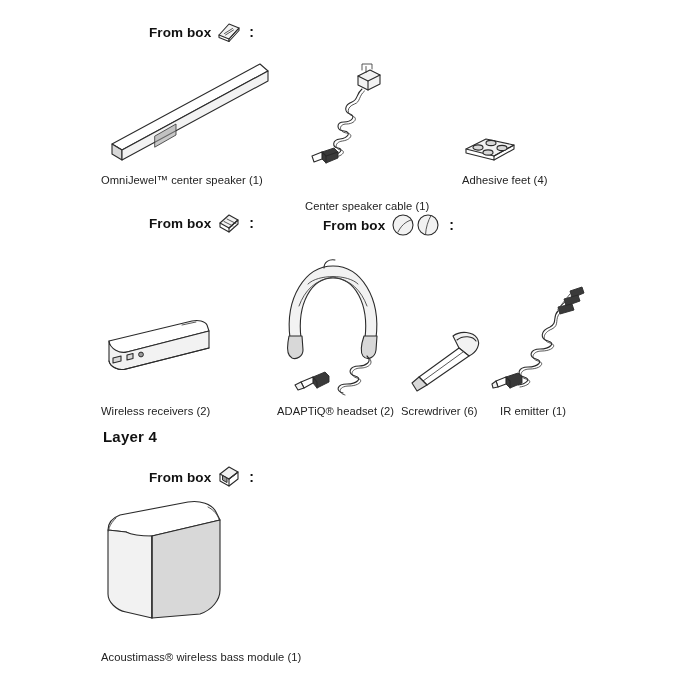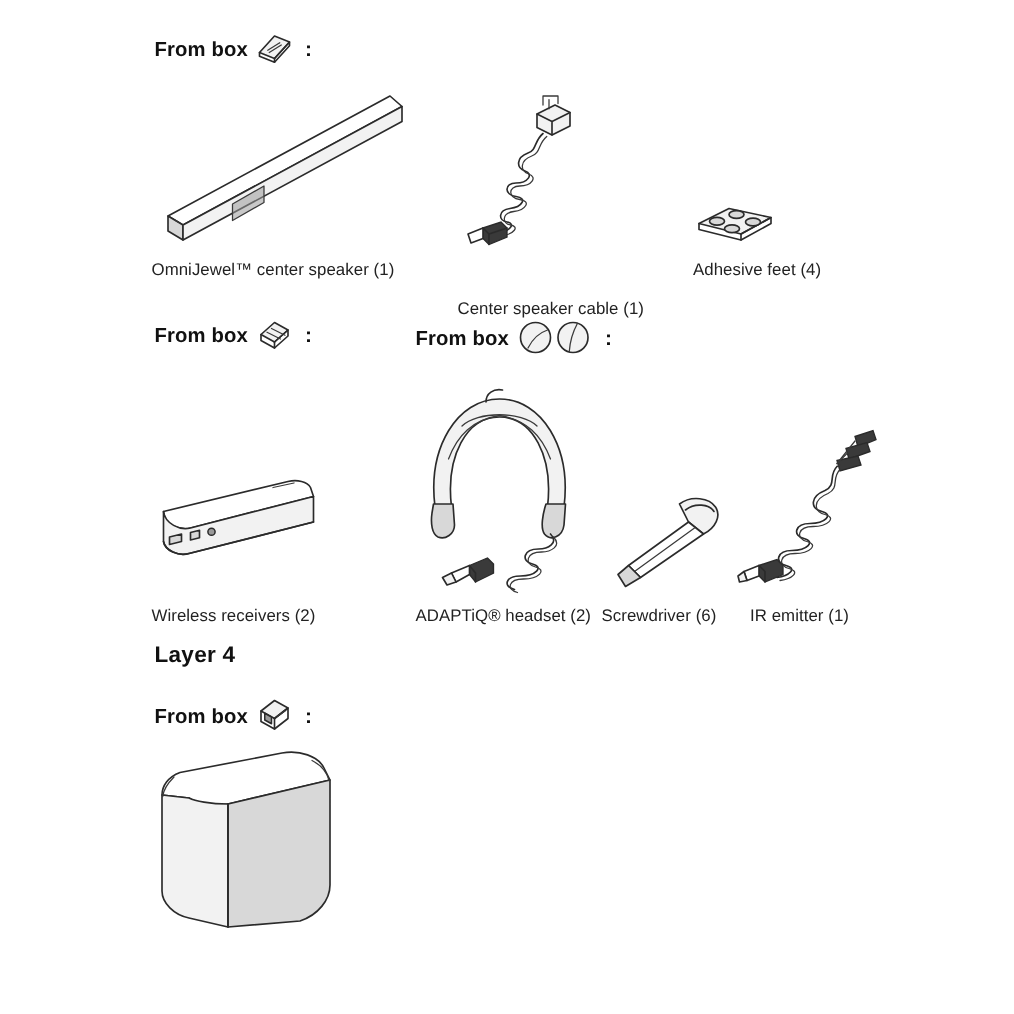--- a/index.html
+++ b/index.html
@@ -24,21 +24,21 @@
 
   .frombox {
     font-size: 13.5px;
     font-weight: bold;
     color: #111;
     white-space: nowrap;
     display: flex;
     align-items: center;
     gap: 5px;
   }
-  .frombox .lbl { letter-spacing: 0.1px; }
+  .frombox .lbl { letter-spacing: 0.1px; margin-left: 46px; }
   .frombox .colon { font-weight: bold; font-size: 14px; margin-left: 2px;}
 
   .caption {
     font-size: 11.2px;
     color: #222;
     white-space: nowrap;
     letter-spacing: 0.05px;
   }
   .layer-title {
     font-size: 15px;
@@ -299,14 +299,15 @@
 
       <path class="fill-lt" d="M12 32 L12 96 C12 104, 20 112, 30 114 L56 120 L56 38 C44 38, 34 36, 30 34 Z"></path>
 
       <path class="fill-md" d="M56 38 L124 22 L124 92 C124 102, 116 112, 104 116 L56 120 Z"></path>
 
       <path class="ln" d="M56 38 L56 120"></path>
       <path class="ln-thin" d="M20 20 C16 24, 13 28, 12.5 33"></path>
       <path class="ln-thin" d="M112 9 C118 12, 122 17, 123.5 22.5"></path>
     </svg>
   </div>
+  <div class="abs caption" style="left:101px; top:651px;">Acoustimass® wireless bass module (1)</div>
 
 </div>
 
 </body></html>

